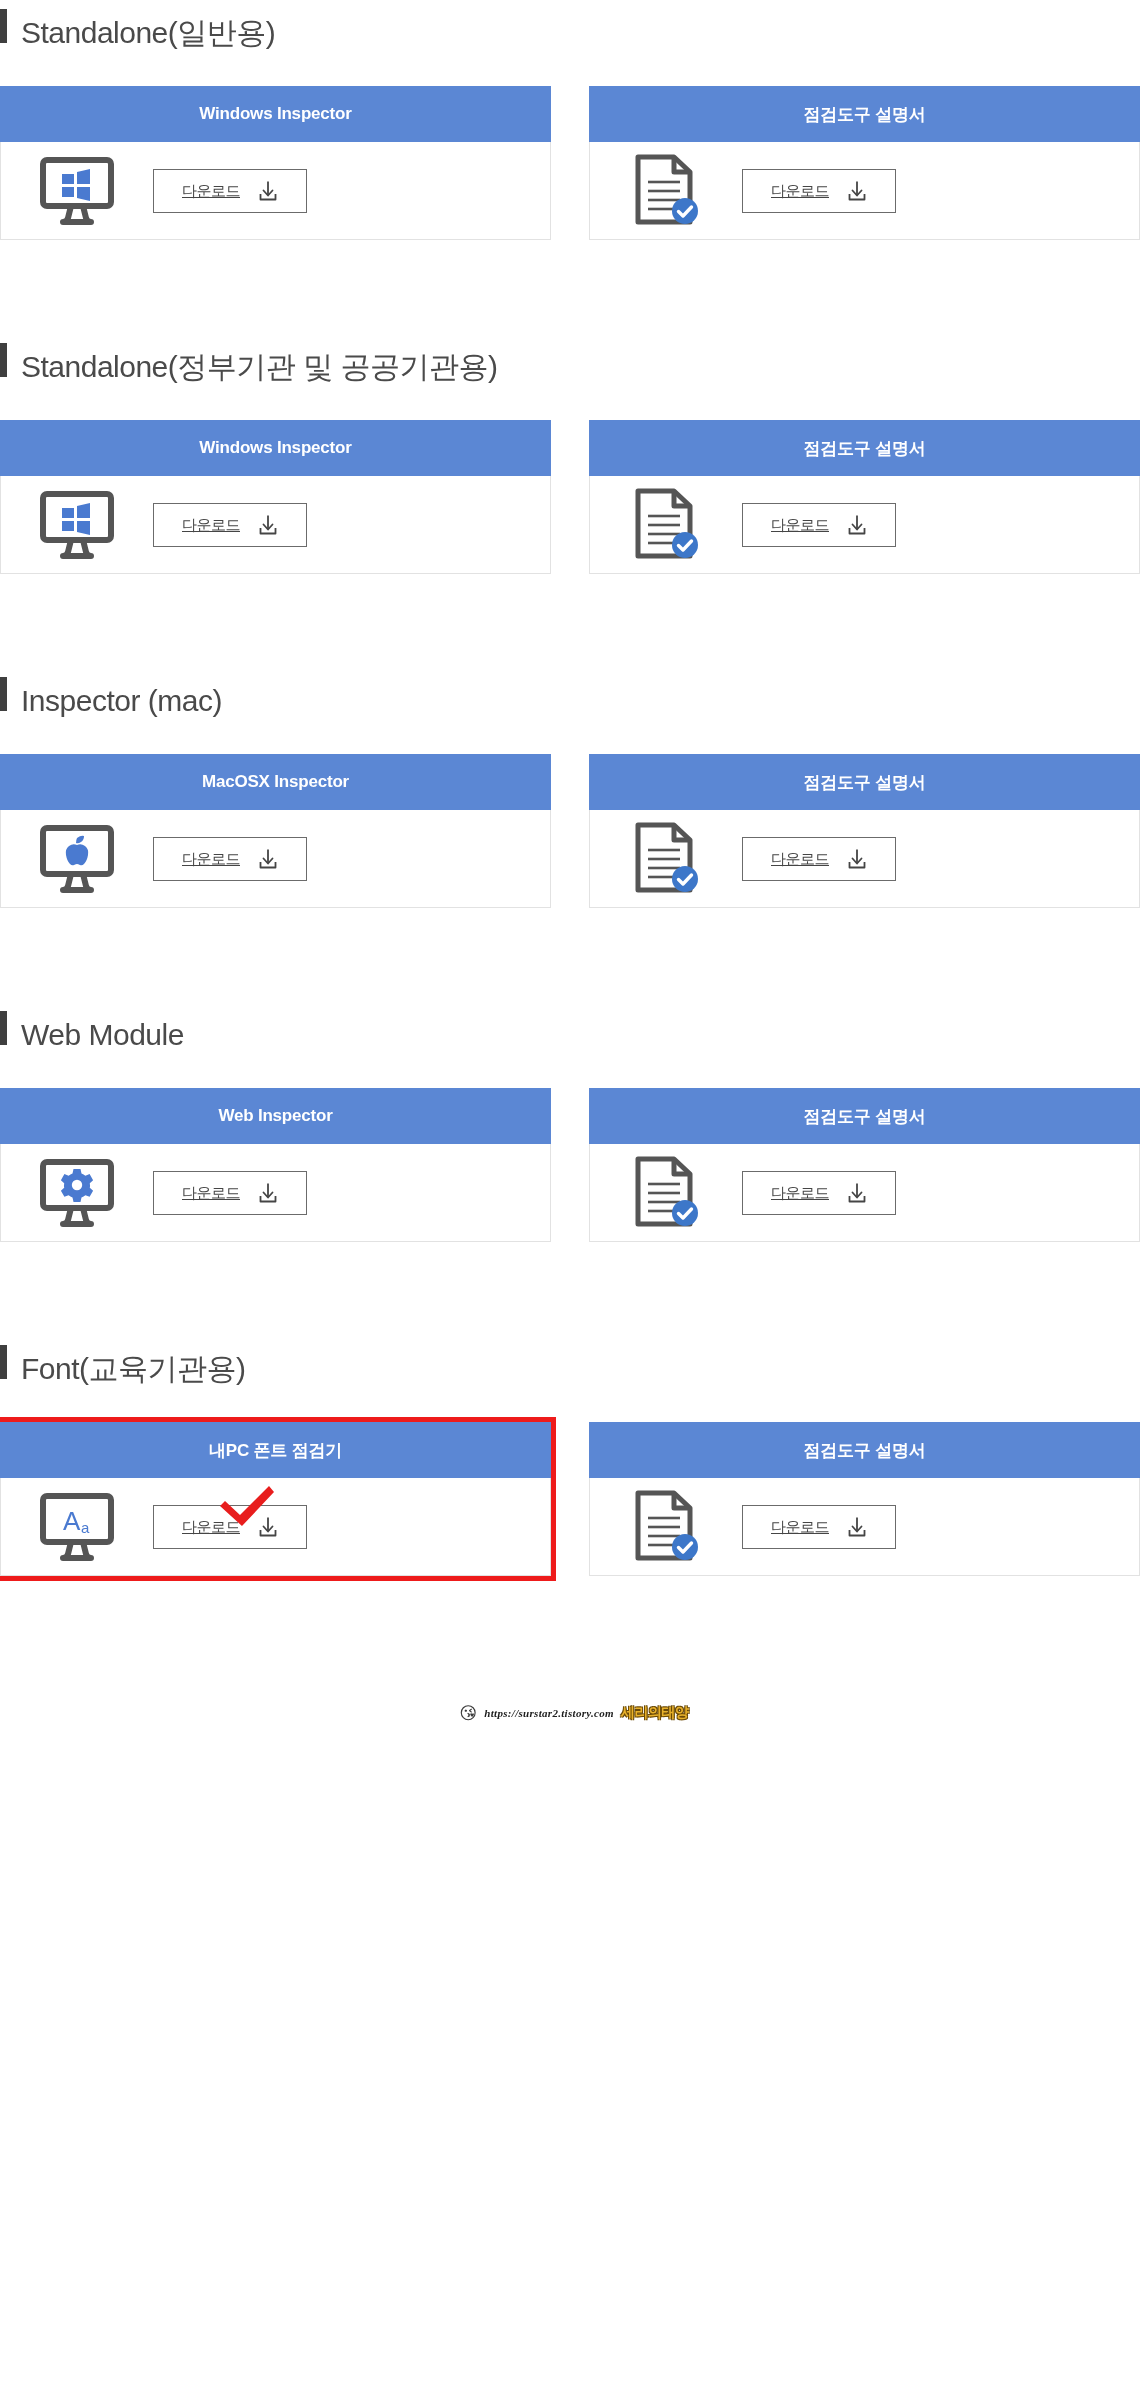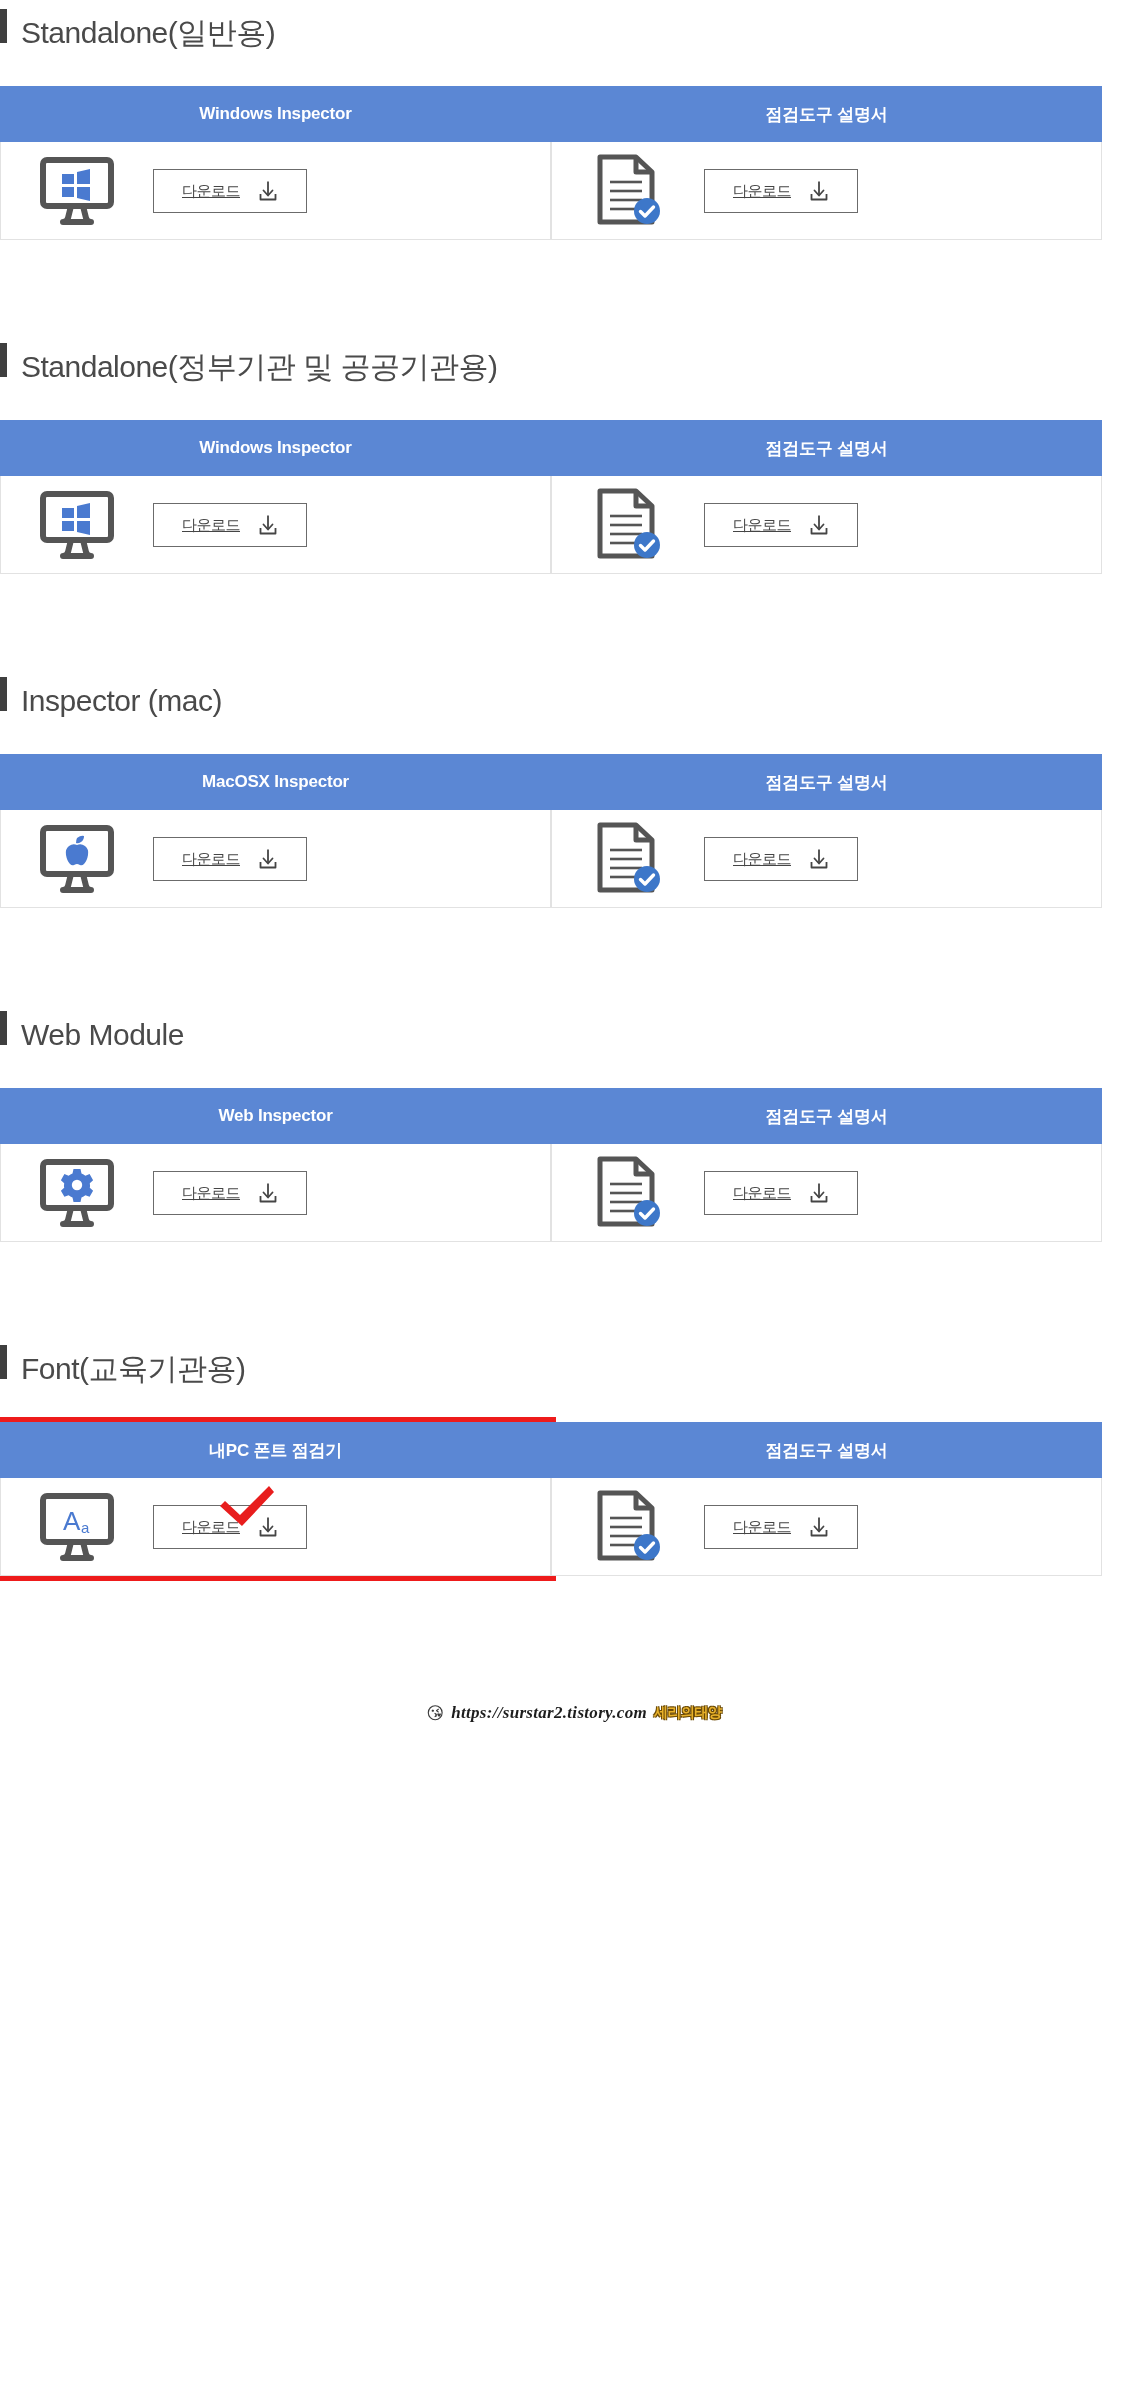--- a/index.html
+++ b/index.html
@@ -40,20 +40,21 @@
     letter-spacing:-0.5px;
     color:#4a4a4a;
     line-height:1;
     white-space:nowrap;
     margin-top:14px;
   }
 
   
   .card-row{
     display:flex;
+    gap:38px;
     width:1049px;
     box-sizing:border-box;
   }
   .card{
     width:551px;
     flex:0 0 551px;
     background:#ffffff;
     box-sizing:border-box;
     position:relative;
   }
@@ -132,21 +133,21 @@
     display:flex;
     align-items:center;
     justify-content:center;
     gap:7px;
   }
   .wm-emoji{ font-size:17px; line-height:1; }
   .wm-url{
     font-family:"Liberation Serif","DejaVu Serif",serif;
     font-style:italic;
     font-weight:bold;
-    font-size:17px;
+    font-size:11px;
     color:#1d1d1d;
     letter-spacing:0.3px;
     text-shadow:1px 1px 0 #ffffff;
   }
   .wm-name{
     font-size:14px;
     font-weight:bold;
     color:#e8b12a;
     text-shadow:
       -1px -1px 0 #6b4a06, 1px -1px 0 #6b4a06,

